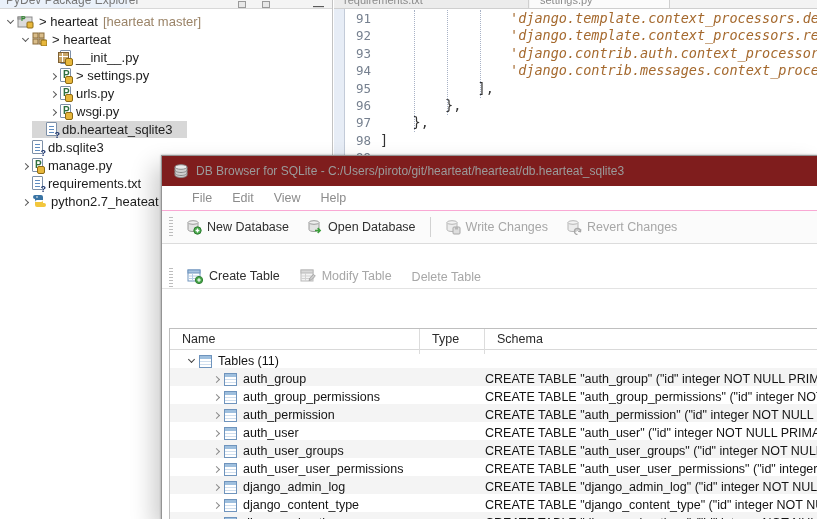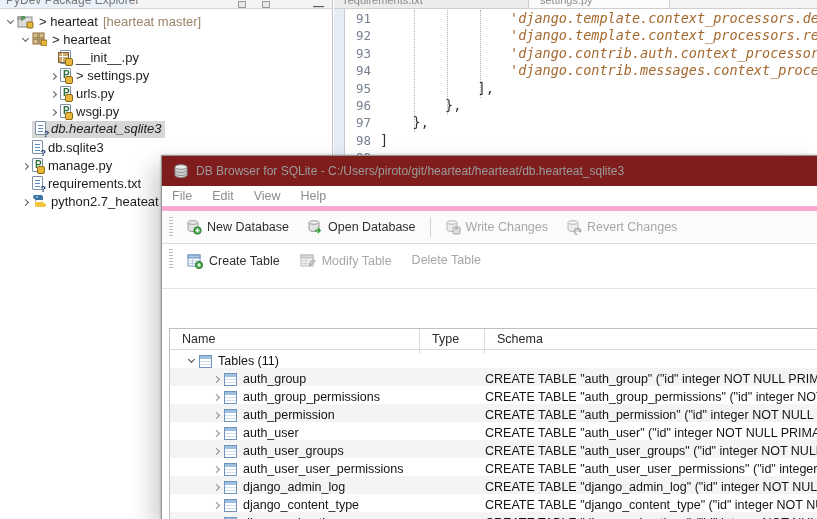--- a/index.html
+++ b/index.html
@@ -12,21 +12,21 @@
               background:#fff; border-right:1px solid #c3c3c3; }
   .explorer-strip { position:relative; height:9px; overflow:hidden;
                     background:linear-gradient(to right,#eaf1fa 0 130px,#f4f4f4 130px); 
                     border-bottom:1px solid #d8d8d8; }
   .explorer-strip .striptext { position:absolute; left:6px; top:-7px; font-size:12px; color:#777; white-space:nowrap; }
   .mini-ico { position:absolute; top:1px; width:8px; height:7px; border:1px solid #9a9a9a; background:#e8e8e8; }
   .dash-ico { position:absolute; top:0px; right:8px; font-size:11px; color:#555; font-weight:bold; }
 
   .tree { padding-top:3px; }
   .trow { position:relative; display:flex; align-items:center; height:18px; font-size:13px; color:#1d1d1d; white-space:nowrap; }
-  .trow .rowc { display:inline-flex; align-items:flex-start; padding:0 3px; height:17px;font-style:italic; }
+  .trow .rowc { display:inline-flex; align-items:center; padding:0 14px; height:17px; }
   .trow.selected .rowc { background:#d7d7d7; }
   .chevslot { display:inline-block; width:13px; text-align:center; flex:none; }
   .chev { display:inline-block; width:5px; height:5px; border-right:1.4px solid #5a5a5a; border-bottom:1.4px solid #5a5a5a;
           transform:rotate(-45deg); margin-bottom:1px; }
   .chev.open { transform:rotate(45deg); margin-bottom:3px; }
   .lv0 { padding-left:4px; } .lv1 { padding-left:19px; } .lv2 { padding-left:47px; }
   .noarrow::before { content:''; display:inline-block; width:13px; flex:none; }
   .tico { display:inline-block; flex:none; margin-right:5px; position:relative; }
   .decor { color:#9b8468; margin-left:5px; }
 
@@ -65,36 +65,36 @@
   .codeline.str { color:#a5692e; font-style:italic; }
   .codeline.plain { color:#333; }
   .iguide { position:absolute; top:1px; border-left:1px dotted #a8b2c6; width:0; }
 
   
   .dbwin { position:absolute; left:161px; top:155px; width:657px; height:365px; background:#fff;
            border:1px solid #949494; box-shadow:-8px 10px 22px rgba(0,0,0,0.20), 0 0 2px rgba(0,0,0,0.35);
            overflow:hidden; font-size:12.5px; color:#222; }
   .titlebar { display:flex; align-items:center; height:30px; padding-left:11px; background:#7f1d1d; }
   .titlebar .title { margin-left:7px; font-size:12px; color:#9b9b9b; white-space:nowrap; overflow:hidden; }
-  .menubar { display:flex; align-items:center; height:25px; padding-left:0; border-bottom:5px solid #f9a8d4; }
+  .menubar { display:flex; align-items:center; height:25px; padding-left:20px; border-bottom:1px solid #f9a8d4; }
   .menuitem { padding:0 10px; color:#8c8c8c; font-size:12.5px; }
   .toolbar { display:flex; align-items:center; height:33px; border-bottom:1px solid #dcdcdc; background:#fbfbfb; padding-left:3px; }
   .grip { width:4px; height:20px; margin:0 4px;
           background:repeating-linear-gradient(to bottom,#bdbdbd 0 1px, transparent 1px 3px); }
   .tbtn { display:inline-flex; align-items:center; gap:5px; padding:3px 9px; color:#2f2f2f; white-space:nowrap; }
   .tbtn.disabled { color:#a7a7a7; }
   .tsep { width:1px; height:20px; background:#d2d2d2; margin:0 5px; }
 
   .tabbar { position:relative; display:flex; align-items:flex-end; height:31px; padding-left:7px; background:#fff; }
   .tabbar::after { content:''; position:absolute; left:0; right:0; bottom:0; height:1px; background:#b9b9b9; }
   .tab { position:relative; padding:4px 13px 5px; margin-right:1px; background:#efefef;
          border:1px solid #c2c2c2; border-bottom:none; font-size:12.5px; color:#333; z-index:0; }
   .tab.active { background:#fff; border-color:#a9a9a9; padding-top:6px; z-index:2; margin-bottom:-1px; padding-bottom:7px; }
 
-  .actionsrow { display:flex; align-items:flex-start; height:40px; padding-left:3px; border-bottom:1px solid #e3e3e3; margin-top:5px;}
+  .actionsrow { display:flex; align-items:flex-end; height:40px; padding-left:3px; border-bottom:1px solid #e3e3e3; margin-top:5px;}
   .abtn { display:inline-flex; align-items:center; gap:6px; padding:4px 10px; color:#2f2f2f; white-space:nowrap; }
   .abtn.disabled { color:#a7a7a7; }
 
   .dbtable { position:absolute; left:7px; right:-1px; top:172px; bottom:-20px; border:1px solid #bfbfbf; background:#fff; overflow:hidden; }
   .thead { display:flex; height:21px; border-bottom:1px solid #d9d9d9; background:#fff; align-items:center; }
   .th { padding-left:12px; font-size:12.5px; color:#2a2a2a; border-right:1px solid #dcdcdc; height:30px; display:flex; align-items:center; }
   .th.c-name { width:250px; } .th.c-type { width:65px; } .th.c-schema { flex:1; border-right:none; }
   .dbrow { display:flex; height:18px; align-items:flex-end; font-size:12.5px; color:#141414; }
   .dbrow.alt { background:#f4f4f4; }
   .cell-name { width:250px; display:flex; align-items:center; white-space:nowrap; overflow:hidden; flex:none; }

